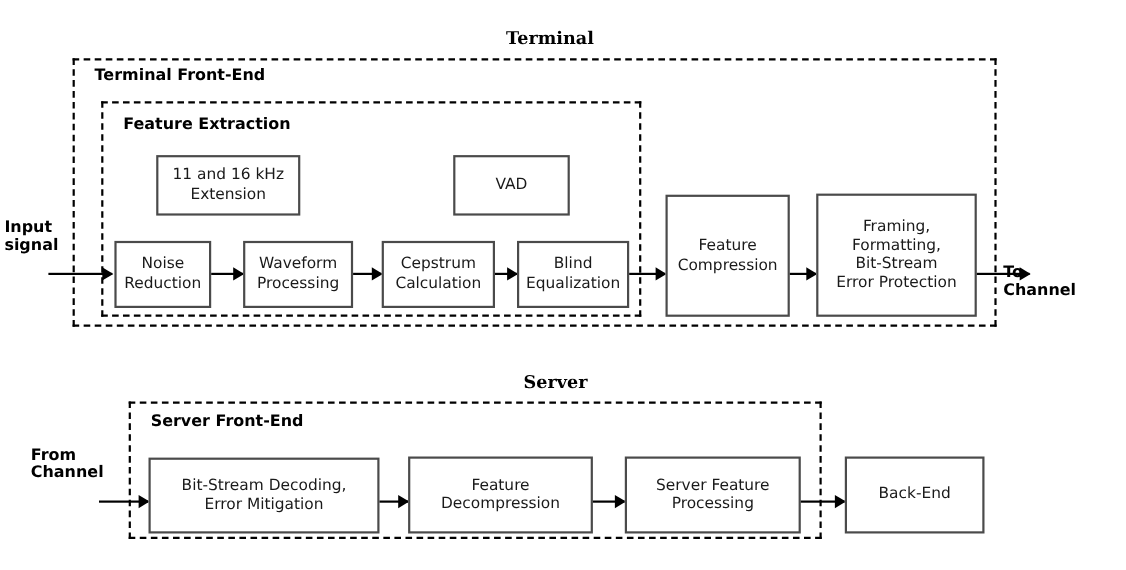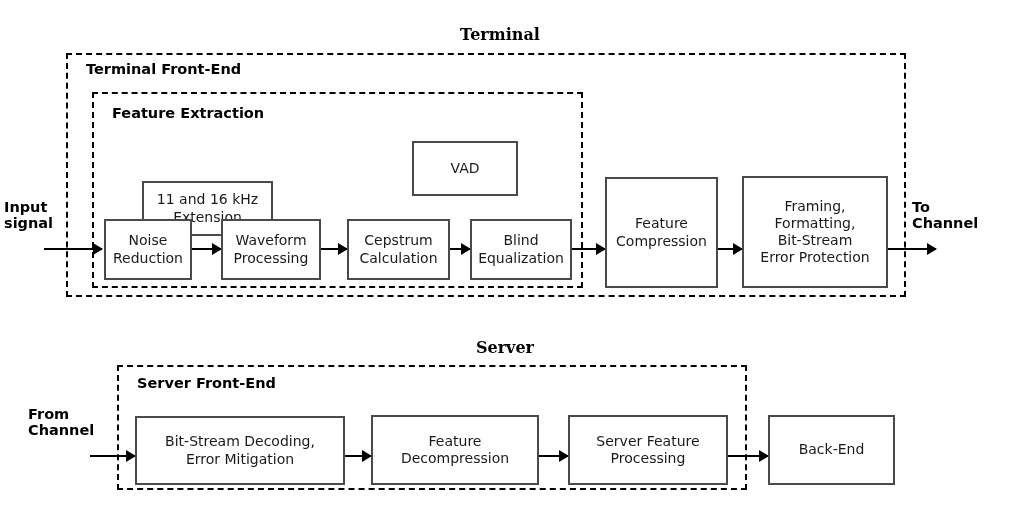--- a/index.html
+++ b/index.html
@@ -68,21 +68,21 @@
   .edge-label {
     position: absolute;
     font-family: "DejaVu Sans", sans-serif;
     font-weight: bold;
     font-size: 14.5px;
     color: #000;
     white-space: nowrap;
     line-height: 1.12;
   }
   .edge-label.right { text-align: left; }
-  .edge-label.left  { text-align: left; }
+  .edge-label.left  { text-align: left; margin-top: 41px; }
 
   
   .arrow {
     position: absolute;
     height: 2px;
     background: #000;
   }
   .arrow::after {
     content: "";
     position: absolute;
@@ -101,21 +101,21 @@
 <div id="canvas">
 
   <div class="section-caption" style="left:440px; top:27px; width:120px;">Terminal</div>
 
   <div class="group" style="left:66px; top:53px; width:840px; height:244px;"></div>
   <div class="group-label" style="left:86px; top:62px;">Terminal Front-End</div>
 
   <div class="group" style="left:92px; top:92px; width:491px; height:196px;"></div>
   <div class="group-label" style="left:112px; top:106px;">Feature Extraction</div>
 
-  <div class="box" style="left:142px; top:141px; width:131px; height:55px;margin-top:40px;">
+  <div class="box" style="left:142px; top:141px; width:131px; height:55px;">
     <span>
       <span>11 and 16 kHz</span>
       <span>Extension</span>
     </span>
   </div>
 
   <div class="box" style="left:412px; top:141px; width:106px; height:55px;">
     <span>VAD</span>
   </div>
 

